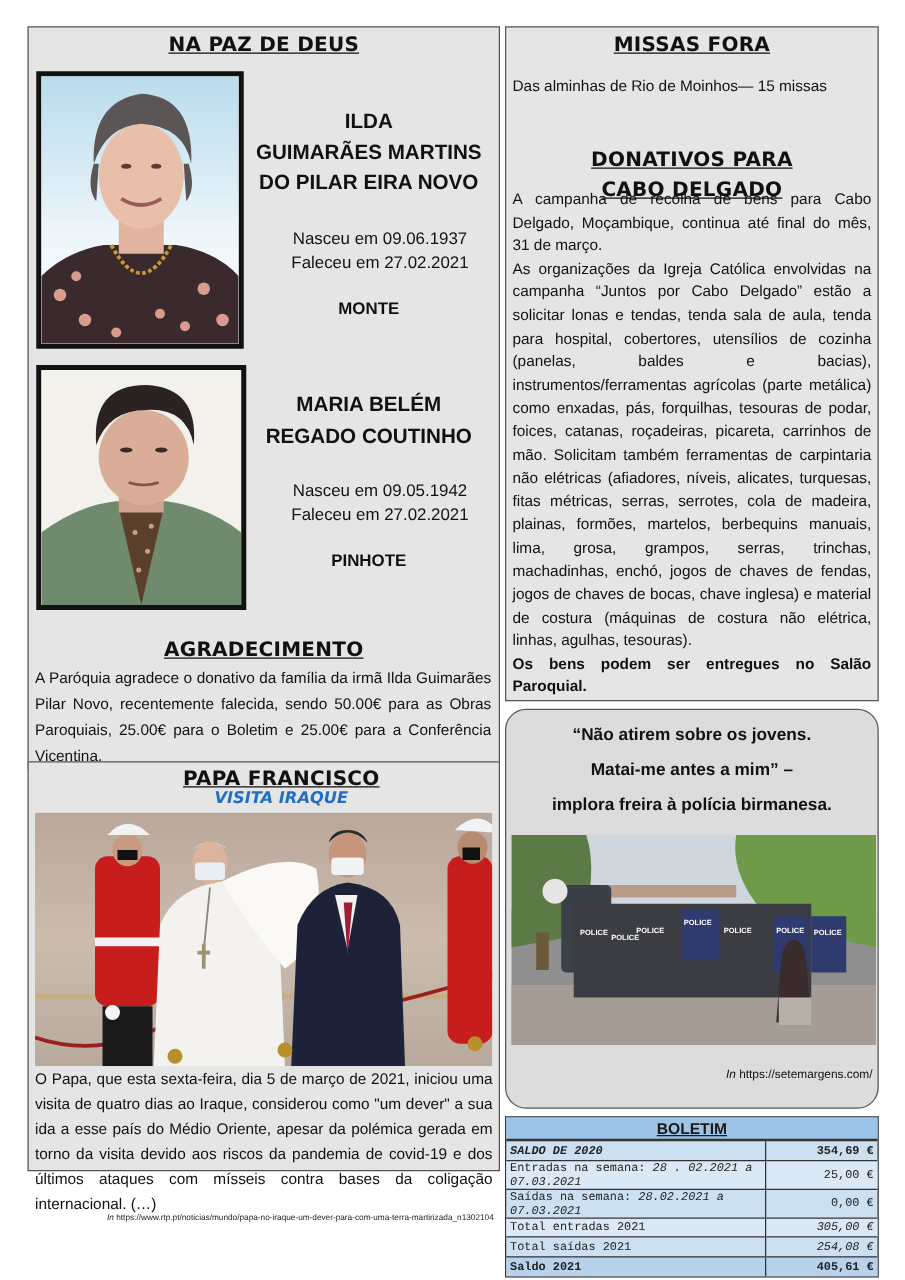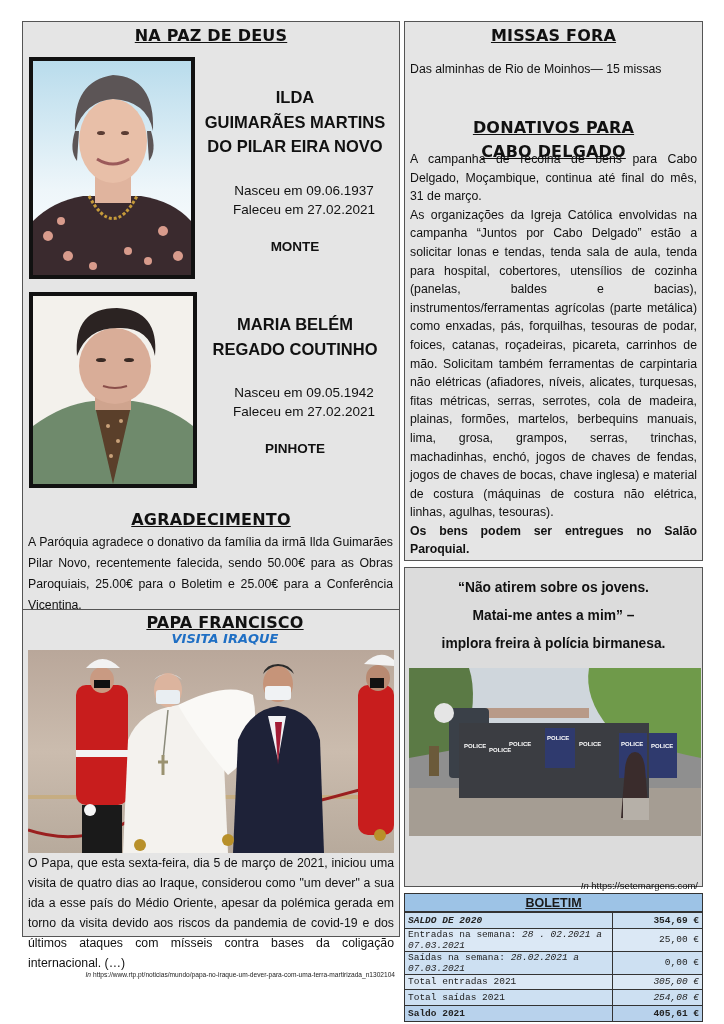--- a/index.html
+++ b/index.html
@@ -44,24 +44,24 @@
 
   
   #p-missas { left: 404px; top: 21px; width: 299px; height: 540px; }
   #missas-title { font-size: 16px; margin-top: 4px; }
   #missas-text { position: absolute; left: 5px; top: 38px; font-size: 12.3px; }
   #donat-title { position: absolute; left: 0; right: 0; top: 76px; font-size: 16px; line-height: 24px; margin-top: 18px; }
   #donat-text { position: absolute; left: 5px; right: 5px; top: 128px; font-size: 12.3px; line-height: 18.6px; }
   #donat-text p { margin: 0; }
   #donat-bold { font-weight: bold; }
 
-  #p-freira { left: 404px; top: 567px; width: 299px; height: 320px; background: #dcdcdc; }
+  #p-freira { left: 404px; top: 567px; width: 299px; height: 320px; background: #dcdcdc; border-radius: 17px; }
   #freira-quote { text-align: center; font-family: "Liberation Sans", sans-serif; font-weight: bold; font-size: 13.8px; line-height: 28px; margin-top: 6px; color: #111; }
   #freira-photo { position: absolute; left: 4px; top: 100px; width: 292px; height: 168px; overflow: hidden; }
-  #freira-source { position: absolute; right: 4px; top: 312px; font-size: 9.5px; color: #111; }
+  #freira-source { position: absolute; right: 4px; top: 286px; font-size: 9.5px; color: #111; }
 
   
   #boletim { position: absolute; left: 404px; top: 893px; width: 299px; border: 1.5px solid #333; background: #cde0f2; }
   #boletim-title { text-align: center; background: #9dc3e6; font-family: "Liberation Sans", sans-serif; font-weight: bold; font-size: 12.5px; height: 18px; line-height: 18px; text-decoration: underline; color: #1a1a1a; border-bottom: 1.5px solid #333; }
   #boletim table { width: 100%; border-collapse: collapse; font-size: 9.5px; font-family: Liberation Mono, monospace; }
   #boletim td { border-top: 1px solid #333; height: 15.6px; padding: 0 3px; color: #222; }
   #boletim td.val { text-align: right; border-left: 1.5px solid #333; width: 90px; }
   #boletim tr.alt td { background: #dbe8f5; }
   #boletim tr.bold td { font-weight: bold; }
   #boletim tr.total td { background: #b8d2ec; }

